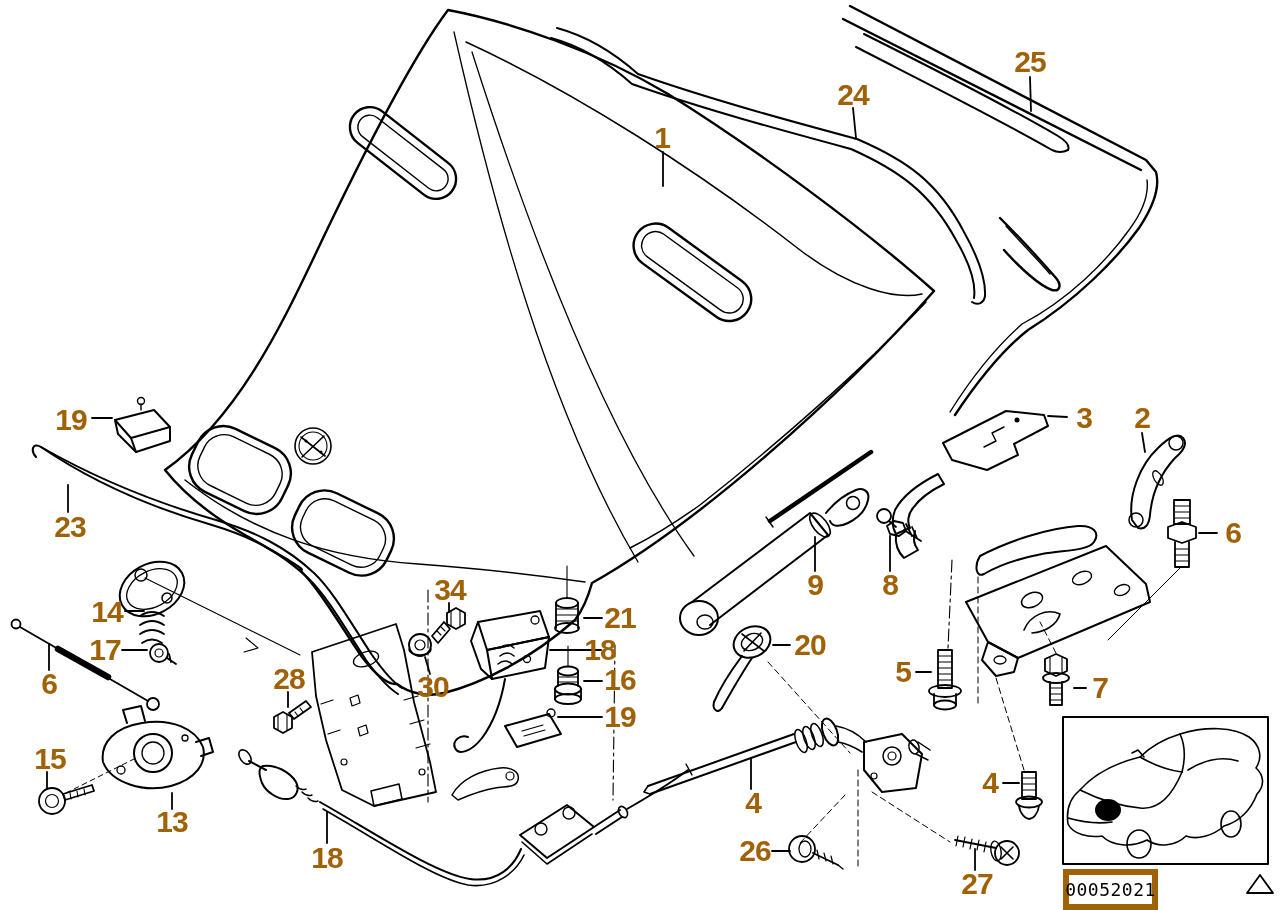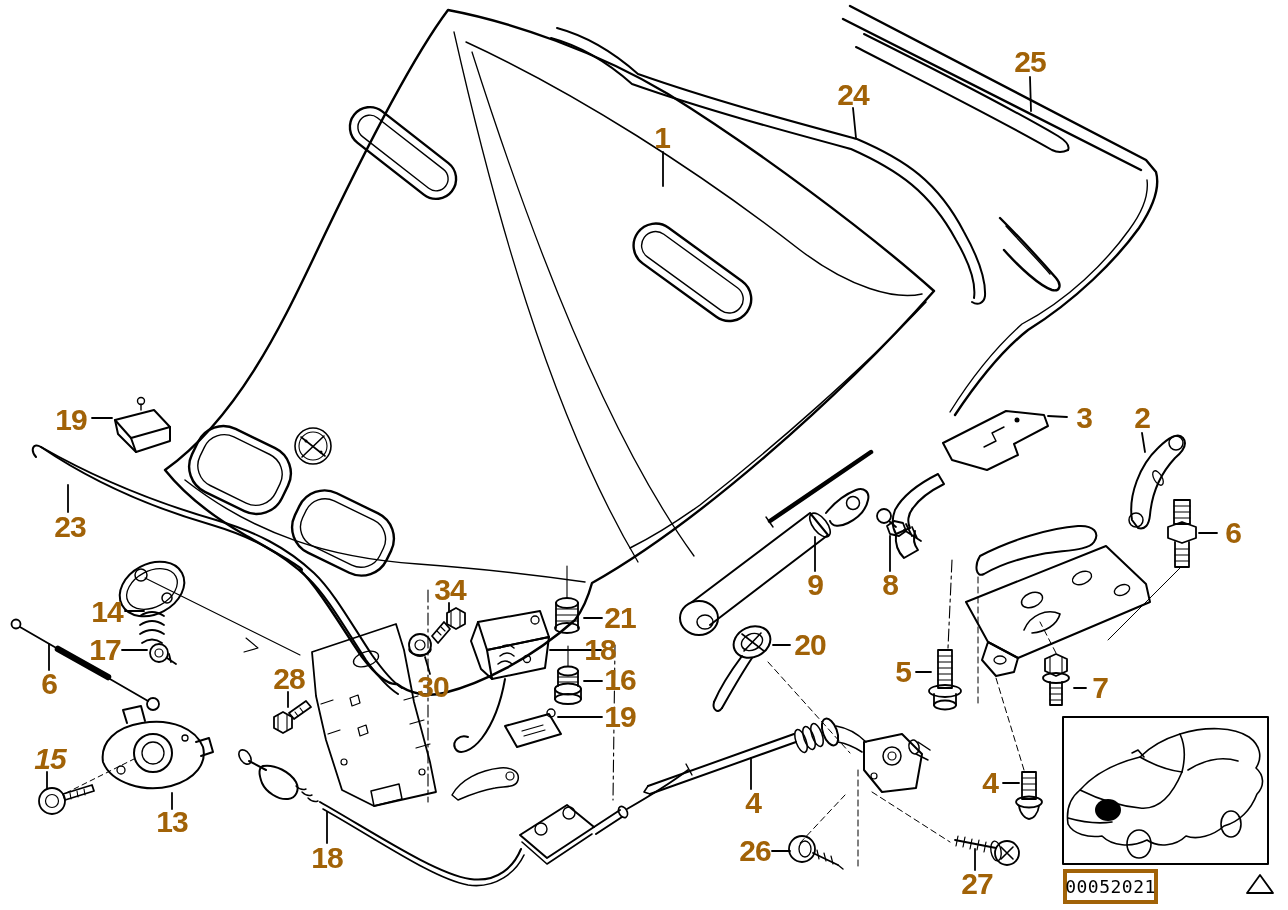--- a/index.html
+++ b/index.html
@@ -3,22 +3,22 @@
 <meta charset="utf-8">
 <style>
   html,body{margin:0;padding:0;background:#fff;}
   .stage{position:relative;width:1288px;height:910px;background:#fff;overflow:hidden;
          font-family:"Liberation Sans",sans-serif;}
   .stage svg.art{position:absolute;left:0;top:0;}
   #callout-layer{position:absolute;left:0;top:0;width:100%;height:100%;pointer-events:none;}
   .callout{position:absolute;transform:translate(-50%,-50%);
            font:700 30px "Liberation Sans",sans-serif;letter-spacing:-1px;
            color:#a16207;line-height:1;white-space:nowrap;pointer-events:auto;cursor:pointer;}
-  .image-id-box{position:absolute;left:1063px;top:869px;width:95px;height:35px;
-                border:4px solid #a16207;box-sizing:border-box;display:flex;
+  .image-id-box{position:absolute;left:1063px;top:869px;width:95px;height:41px;
+                border:6px solid #a16207;box-sizing:border-box;display:flex;
                 align-items:center;justify-content:center;background:#fff;}
   .image-id-box span{font:400 18px "DejaVu Sans Mono","Liberation Mono",monospace;
                      color:#000;letter-spacing:0.5px;}
 </style>
 </head>
 <body>
 
 <div class="stage">
 
 <svg class="art" width="1288" height="910" viewBox="0 0 1288 910" fill="none" stroke="#000" stroke-width="2.4" stroke-linecap="round" stroke-linejoin="round">
@@ -386,21 +386,21 @@
       <div class="callout" style="left: 903px; top: 672px;">5</div>
       <div class="callout" style="left: 1233px; top: 533px;">6</div>
       <div class="callout" style="left: 1100px; top: 688px;">7</div>
       <div class="callout" style="left: 890px; top: 585px;">8</div>
       <div class="callout" style="left: 815px; top: 585px;">9</div>
       <div class="callout" style="left: 753px; top: 803px;">4</div>
       <div class="callout" style="left: 327px; top: 858px;">18</div>
       <div class="callout" style="left: 49px; top: 684px;">6</div>
       <div class="callout" style="left: 172px; top: 822px;">13</div>
       <div class="callout" style="left: 107px; top: 612px;">14</div>
-      <div class="callout" style="left: 50px; top: 759px; font-style: italic;">15</div>
+      <div class="callout" style="left: 50px; top: 759px;">15</div>
       <div class="callout" style="left: 620px; top: 680px;">16</div>
       <div class="callout" style="left: 105px; top: 650px;">17</div>
       <div class="callout" style="left: 600px; top: 650px;">18</div>
       <div class="callout" style="left: 620px; top: 717px;">19</div>
       <div class="callout" style="left: 810px; top: 645px;">20</div>
       <div class="callout" style="left: 620px; top: 618px;">21</div>
       <div class="callout" style="left: 71px; top: 420px;">19</div>
       <div class="callout" style="left: 70px; top: 527px;">23</div>
       <div class="callout" style="left: 853px; top: 95px;">24</div>
       <div class="callout" style="left: 1030px; top: 62px;">25</div>

